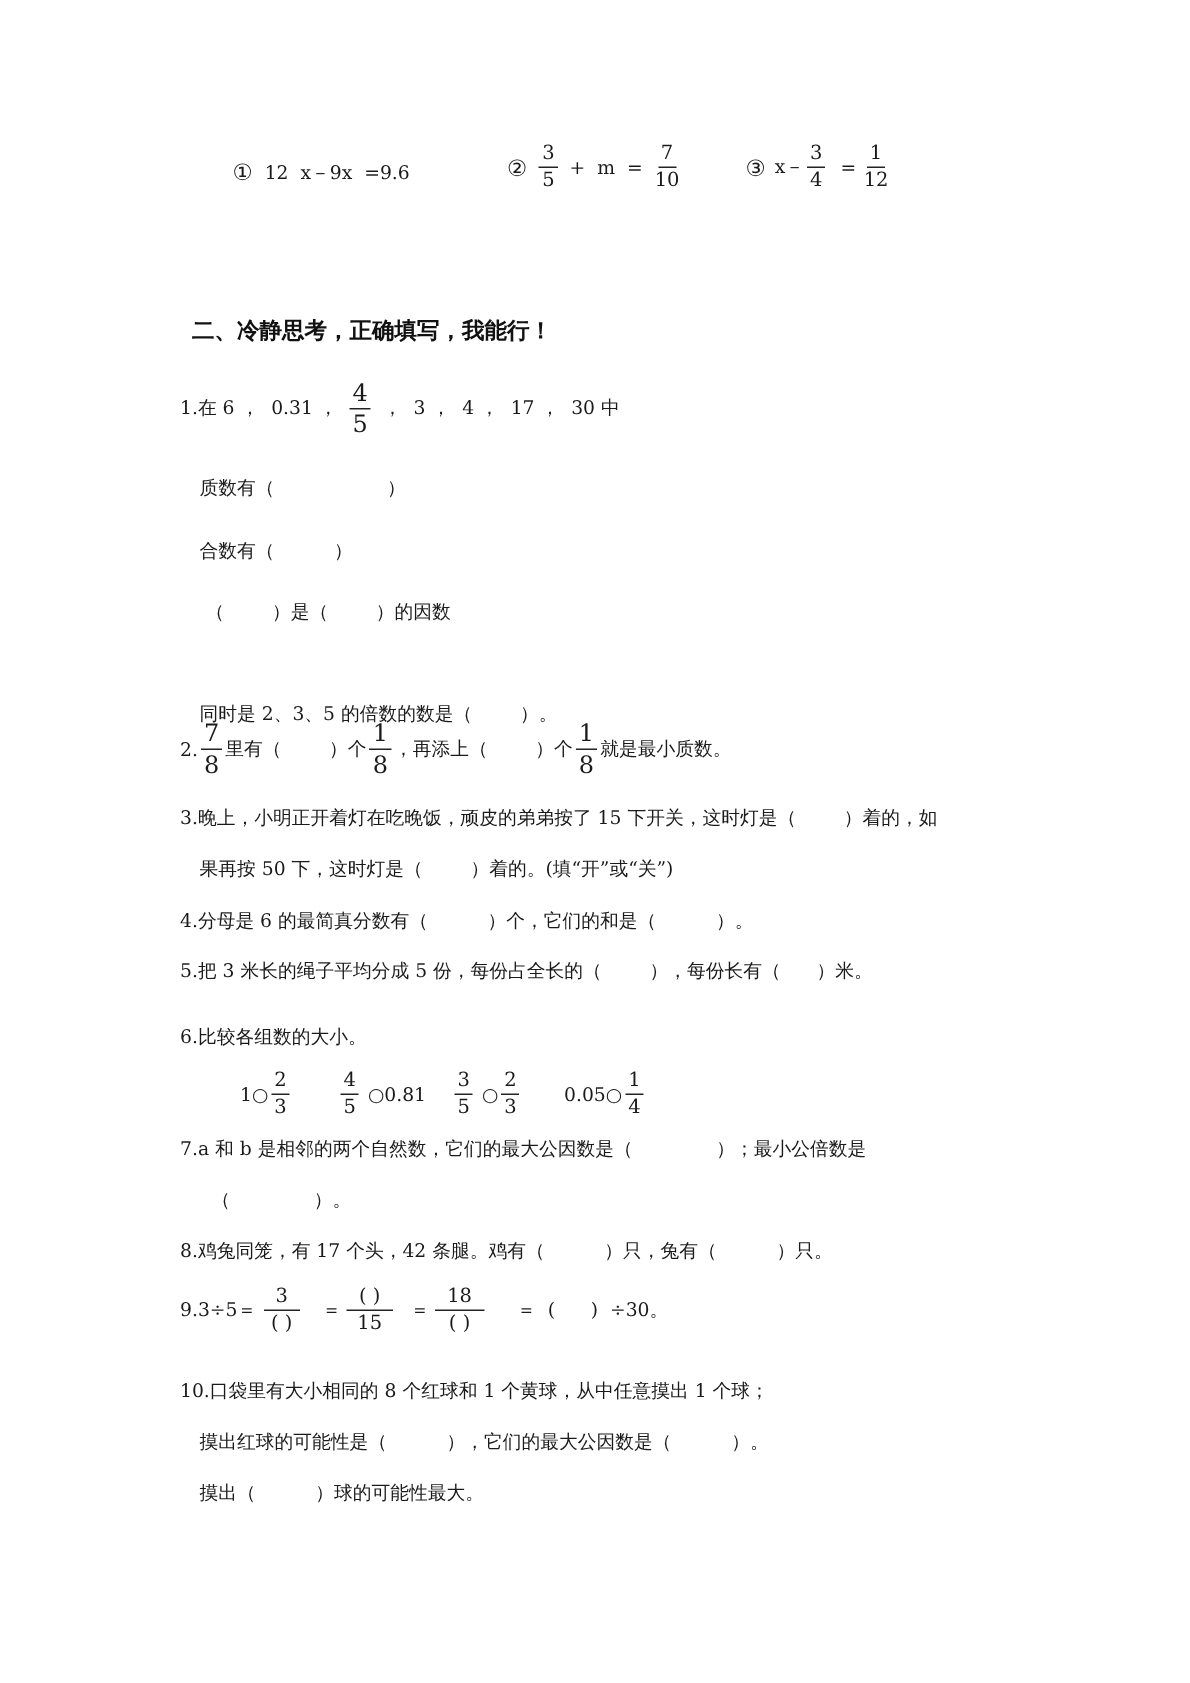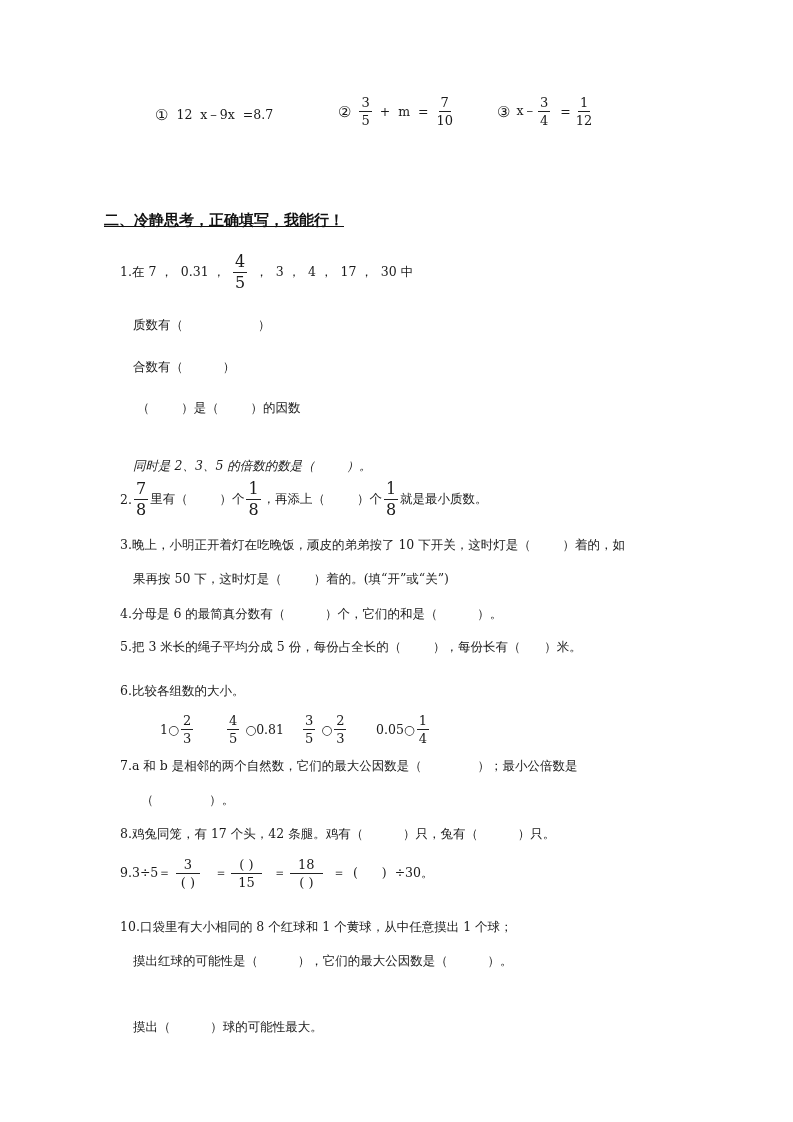--- a/index.html
+++ b/index.html
@@ -20,21 +20,21 @@
   .heading {
     font-family: "DejaVu Sans", "Liberation Sans", sans-serif;
     font-weight: bold; font-size: 15px; color: #111;
   }
 </style>
 </head>
 <body>
 
 <div class="line" style="left:155px; top:106px;">
   <span style="font-size:15px; margin-right:8px;">①</span>
-  <span style="white-space:pre;">12  x－9x  =8.7</span>
+  <span style="white-space:pre;">12  x－9x  =9.6</span>
 </div>
 
 <div class="line" style="left:338px; top:96px;">
   <span style="font-size:15px; margin-right:6px;">②</span>
   <span class="frac">
     <span class="num">3</span>
     <span class="den">5</span>
   </span>
   <span style="margin:0 6px; white-space:pre;">+  m  =</span>
   <span class="frac">
@@ -50,55 +50,55 @@
     <span class="num">3</span>
     <span class="den">4</span>
   </span>
   <span style="margin:0 3px 0 8px;">=</span>
   <span class="frac">
     <span class="num">1</span>
     <span class="den">12</span>
   </span>
 </div>
 
-<div class="abs heading" style="left:104px; top:211px;text-decoration:underline;">二、冷静思考，正确填写，我能行！</div>
+<div class="abs heading" style="left:128px; top:211px;">二、冷静思考，正确填写，我能行！</div>
 
 <div class="line" style="left:120px; top:254px;">
-  <span style="white-space:pre;">1.在 7 ，  0.31 ，</span>
+  <span style="white-space:pre;">1.在 6 ，  0.31 ，</span>
   <span class="frac big" style="margin:0 8px;">
     <span class="num">4</span>
     <span class="den">5</span>
   </span>
   <span style="white-space:pre;">，  3 ，  4 ，  17 ，  30 中</span>
 </div>
 <div class="abs" style="left:133px; top:317px; white-space:pre;font-family:Liberation Mono, monospace;">质数有（          ）</div>
 <div class="abs" style="left:133px; top:359px; white-space:pre;">合数有（          ）</div>
 <div class="abs" style="left:137px; top:400px; white-space:pre;">（        ）是（        ）的因数</div>
-<div class="abs" style="left:133px; top:458px; white-space:pre;font-style:italic;">同时是 2、3、5 的倍数的数是（        ）。</div>
+<div class="abs" style="left:133px; top:468px; white-space:pre;">同时是 2、3、5 的倍数的数是（        ）。</div>
 
 <div class="line" style="left:120px; top:481px;">
   <span>2.</span>
   <span class="frac big">
     <span class="num">7</span>
     <span class="den">8</span>
   </span>
   <span style="white-space:pre;">里有（        ）个</span>
   <span class="frac big">
     <span class="num">1</span>
     <span class="den">8</span>
   </span>
   <span style="white-space:pre;">，再添上（        ）个</span>
   <span class="frac big">
     <span class="num">1</span>
     <span class="den">8</span>
   </span>
   <span>就是最小质数。</span>
 </div>
 
-<div class="abs" style="left:120px; top:537px; white-space:pre;">3.晚上，小明正开着灯在吃晚饭，顽皮的弟弟按了 10 下开关，这时灯是（        ）着的，如</div>
+<div class="abs" style="left:120px; top:537px; white-space:pre;">3.晚上，小明正开着灯在吃晚饭，顽皮的弟弟按了 15 下开关，这时灯是（        ）着的，如</div>
 <div class="abs" style="left:133px; top:571px; white-space:pre;">果再按 50 下，这时灯是（        ）着的。(填“开”或“关”)</div>
 
 <div class="abs" style="left:120px; top:606px; white-space:pre;">4.分母是 6 的最简真分数有（          ）个，它们的和是（          ）。</div>
 
 <div class="abs" style="left:120px; top:639px; white-space:pre;">5.把 3 米长的绳子平均分成 5 份，每份占全长的（        ），每份长有（      ）米。</div>
 
 <div class="abs" style="left:120px; top:683px;">6.比较各组数的大小。</div>
 <div class="line" style="left:160px; top:714px;">
   <span>1○</span>
   <span class="frac">
@@ -146,18 +146,18 @@
   <span style="margin:0 2px 0 10px;">＝</span>
   <span class="frac">
     <span class="num" style="padding:0 8px 2px 8px;">( )</span>
     <span class="den">15</span>
   </span>
   <span style="margin:0 2px 0 10px;">＝</span>
   <span class="frac">
     <span class="num" style="padding:0 8px 2px 8px;">18</span>
     <span class="den">( )</span>
   </span>
-  <span style="margin-left:8px; white-space:pre;">＝  (      )  ÷30。</span>
+  <span style="margin-left:20px; white-space:pre;">＝  (      )  ÷30。</span>
 </div>
 
 <div class="abs" style="left:120px; top:919px; white-space:pre;">10.口袋里有大小相同的 8 个红球和 1 个黄球，从中任意摸出 1 个球；</div>
 <div class="abs" style="left:133px; top:953px; white-space:pre;">摸出红球的可能性是（          ），它们的最大公因数是（          ）。</div>
-<div class="abs" style="left:133px; top:987px; white-space:pre;margin-top:32px;">摸出（          ）球的可能性最大。</div>
+<div class="abs" style="left:133px; top:987px; white-space:pre;">摸出（          ）球的可能性最大。</div>
 
 </body></html>

